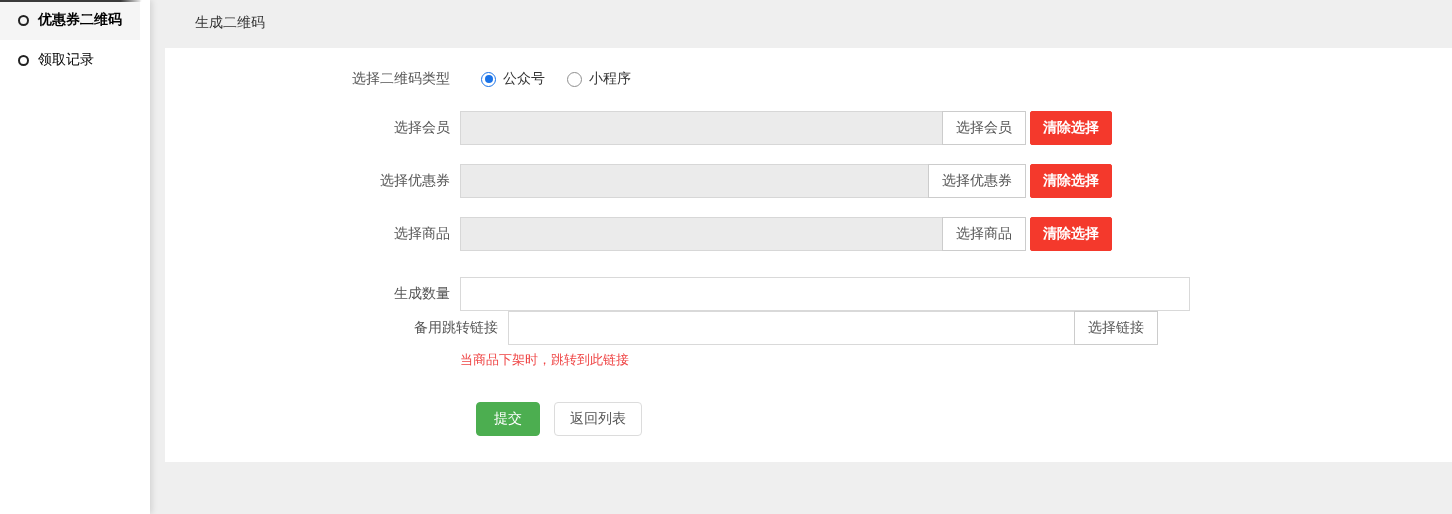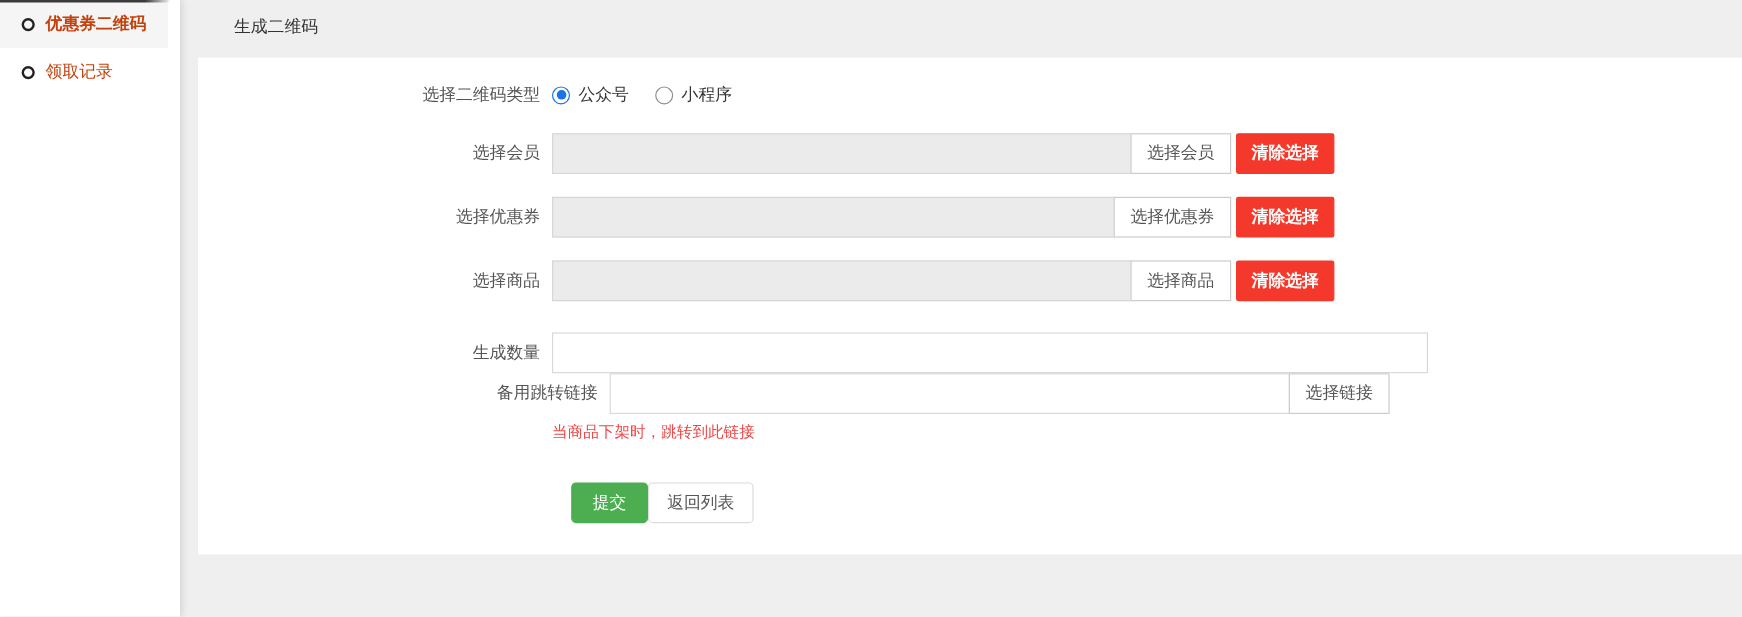--- a/index.html
+++ b/index.html
@@ -18,38 +18,38 @@
     position:absolute;left:0;top:0;width:150px;height:514px;
     background:#fff;box-shadow:2px 0 6px rgba(0,0,0,.12);z-index:2;
   }
   .sidebar-topline{
     position:absolute;top:0;left:0;height:2px;width:142px;
     background:linear-gradient(to right,#3a3a3a 85%,rgba(58,58,58,0));
     border-bottom-right-radius:2px;
   }
   .side-item{
     display:flex;align-items:center;height:40px;padding:0 0 0 18px;
-    cursor:pointer;color:#c2410c;
+    cursor:pointer;color:#000000;
   }
   .side-item.active{background:#f5f5f5;width:140px;font-weight:bold;}
   .circle-icon{
     width:11px;height:11px;border:2px solid #222;border-radius:50%;
     margin-right:9px;flex:0 0 auto;
   }
   .side-item:first-of-type{margin-top:4px;}
   
   .main{position:absolute;left:150px;top:0;right:0;bottom:0;background:#efefef;}
   .page-header{height:48px;padding:14px 0 0 45px;color:#333;}
   .card{
     position:absolute;left:15px;right:0;top:48px;height:414px;
     background:#fff;padding-top:20px;
   }
   
   .frow{display:flex;align-items:center;margin-bottom:19px;}
-  .frow-radio{margin-bottom:23px;margin-top:2px;}
+  .frow-radio{margin-bottom:23px;margin-top:2px;gap:21px;}
   .flabel{
     width:295px;padding-right:10px;text-align:right;flex:0 0 auto;color:#555;
   }
   .fcontrols{display:flex;align-items:stretch;}
   .w-select{width:652px;}
   .w-qty{width:730px;}
   .w-link{width:650px;}
   .txt{
     height:34px;border:1px solid #d9d9d9;background:#fff;outline:none;
     font:inherit;color:#333;padding:0 8px;min-width:0;
@@ -62,21 +62,21 @@
   }
   .btn.attach{margin-left:-1px;}
   .btn-danger{
     background:var(--danger);border-color:var(--danger);color:#fff;
     font-weight:bold;border-radius:2px;margin-left:4px;padding:0 12px;
   }
   .btn-success{
     background:var(--success);border-color:var(--success);color:#fff;
     border-radius:4px;padding:0 17px;
   }
-  .btn-plain{border-color:#dcdcdc;border-radius:4px;padding:0 15px;color:#555;}
+  .btn-plain{border-color:#dcdcdc;border-radius:4px;padding:0 15px;margin-left:14px;color:#555;}
   .hint{color:#ef4444;font-size:13px;margin:-12px 0 16px 295px;}
   .frow-actions{margin-left:295px;margin-top:33px;padding-left:16px;}
   
   .radio-group{display:flex;align-items:center;}
   .radio-opt{display:flex;align-items:center;cursor:pointer;margin-right:22px;color:#333;}
   .radio-dot{
     width:15px;height:15px;border:1px solid #8f8f8f;border-radius:50%;
     margin-right:7px;position:relative;background:#fff;flex:0 0 auto;
   }
   .radio-dot.checked{border-color:var(--radio);}

